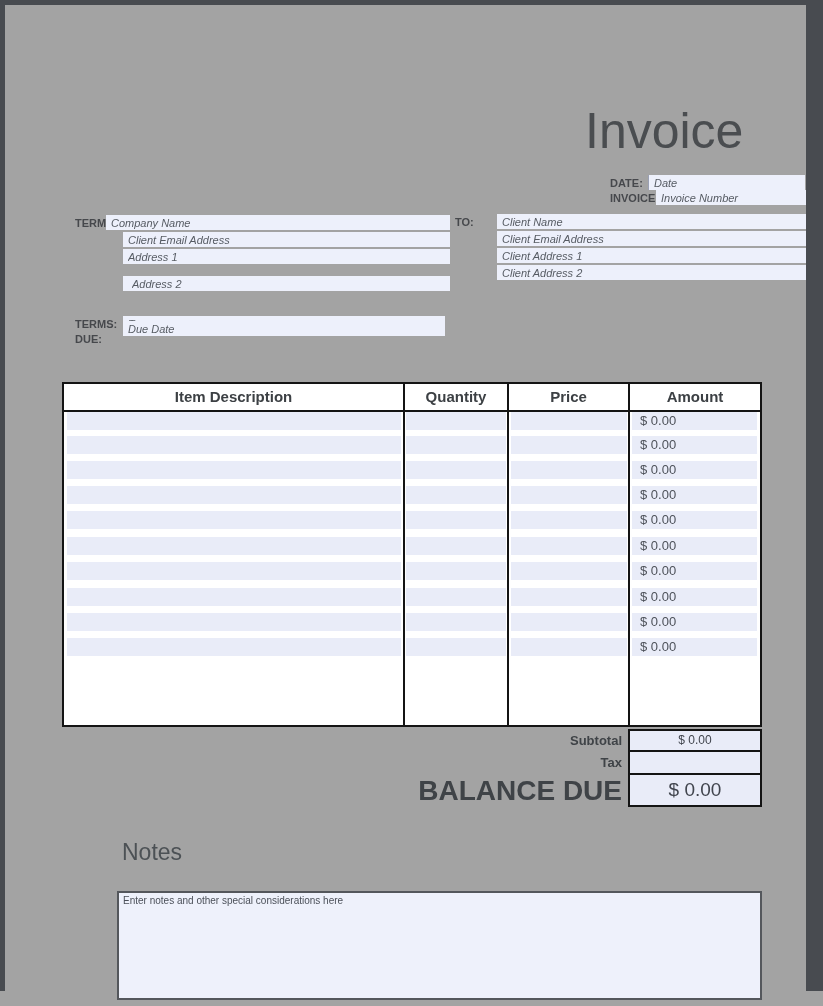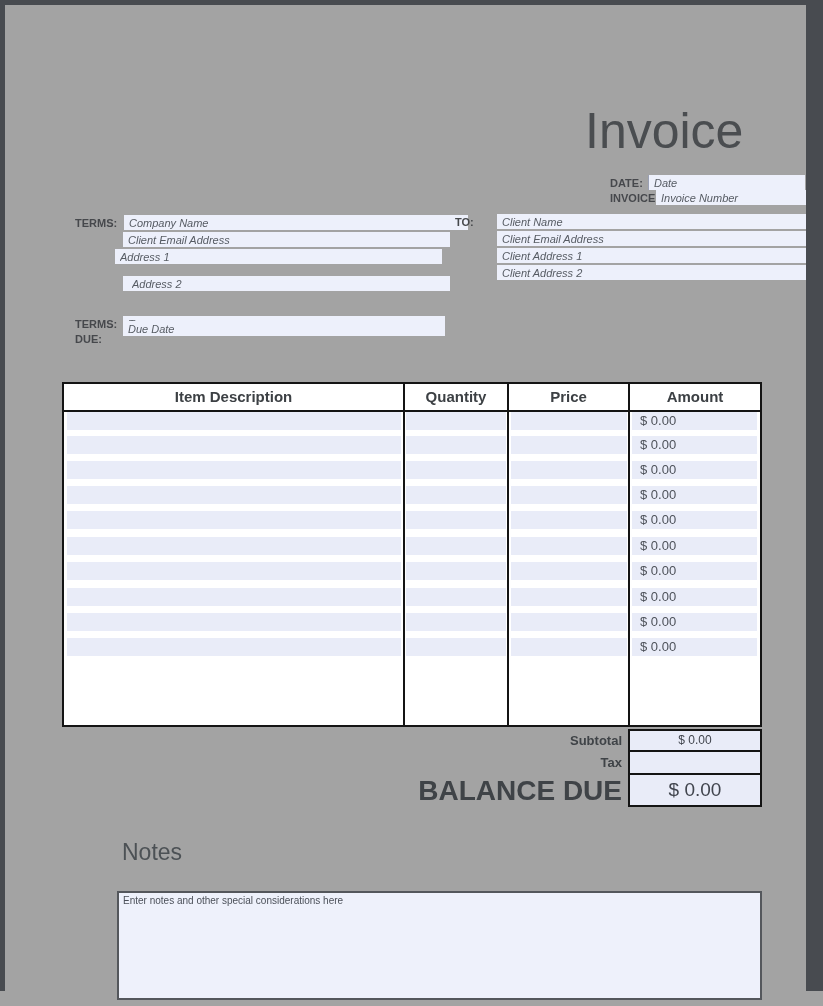--- a/index.html
+++ b/index.html
@@ -29,23 +29,23 @@
   .field.indent2{padding-left:9px;margin-top:10px;}
 
   
   .lbl-date{left:610px;top:177px;}
   .f-date{left:648px;top:175px;width:157px;}
   .lbl-invoice{left:610px;top:192px;}
   .f-invnum{left:656px;top:190px;width:150px;}
 
   
   .lbl-from{left:75px;top:217px;}
-  .f-company{left:124px;top:215px;width:344px;}
+  .f-company{left:106px;top:215px;width:344px;}
   .f-femail{left:123px;top:232px;width:327px;}
-  .f-addr1{left:115px;top:249px;width:327px;}
+  .f-addr1{left:123px;top:249px;width:327px;}
   .f-addr2{left:123px;top:266px;width:327px;}
 
   
   .lbl-to{left:455px;top:216px;}
   .f-cname{left:497px;top:214px;width:309px;}
   .f-cemail{left:497px;top:231px;width:309px;}
   .f-caddr1{left:497px;top:248px;width:309px;}
   .f-caddr2{left:497px;top:265px;width:309px;}
 
   

